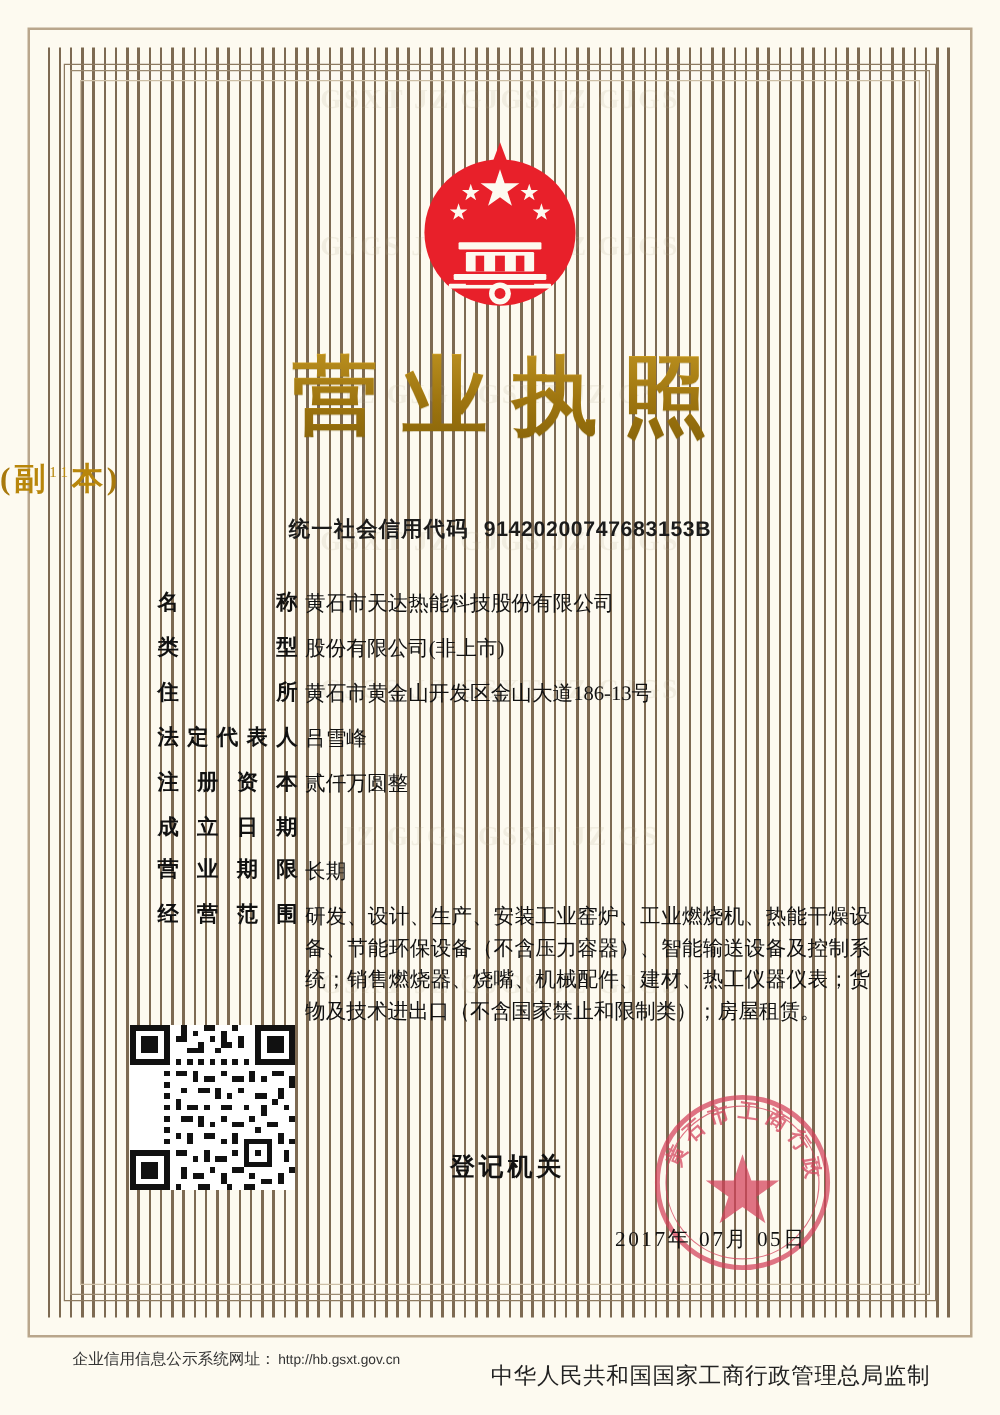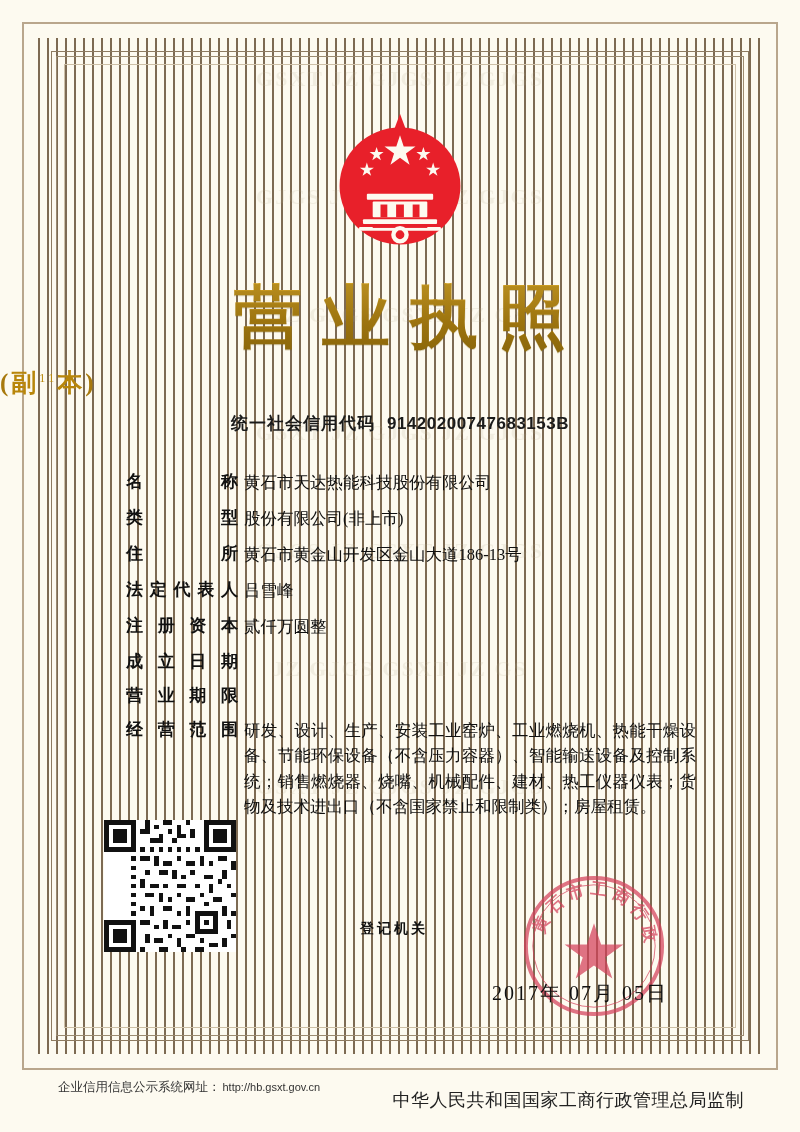--- a/index.html
+++ b/index.html
@@ -208,39 +208,39 @@
     background: #fff;
   }
   .qr svg { display: block; }
 
   
   .registry-label {
     position: absolute;
     left: 360px;
     top: 920px;
     font-family: "Liberation Serif", "DejaVu Serif", serif;
-    font-size: 14px;
+    font-size: 20px;
     font-weight: bold;
     letter-spacing: 3px;
     color: #111;
   }
   .seal {
     position: absolute;
     left: 520px;
     top: 872px;
     width: 148px;
     height: 148px;
     opacity: 0.72;
   }
   .date-line {
     position: absolute;
     left: 492px;
     top: 980px;
     font-family: "Liberation Serif", "DejaVu Serif", serif;
-    font-size: 20px;
+    font-size: 17px;
     color: #111;
     letter-spacing: 2px;
   }
 
   
   .footer-left {
     position: absolute;
     left: 58px;
     bottom: 36px;
     font-family: "Liberation Serif", "DejaVu Serif", serif;
@@ -385,20 +385,21 @@
       </div>
     </div>
 
     <div class="field-row">
       <div class="field-label">
         <span>营</span>
         <span>业</span>
         <span>期</span>
         <span>限</span>
       </div>
+      <div class="field-value">长期</div>
     </div>
 
     <div class="field-row">
       <div class="field-label">
         <span>经</span>
         <span>营</span>
         <span>范</span>
         <span>围</span>
       </div>
       <div class="field-value multiline">研发、设计、生产、安装工业窑炉、工业燃烧机、热能干燥设备、节能环保设备（不含压力容器）、智能输送设备及控制系统；销售燃烧器、烧嘴、机械配件、建材、热工仪器仪表；货物及技术进出口（不含国家禁止和限制类）；房屋租赁。</div>

